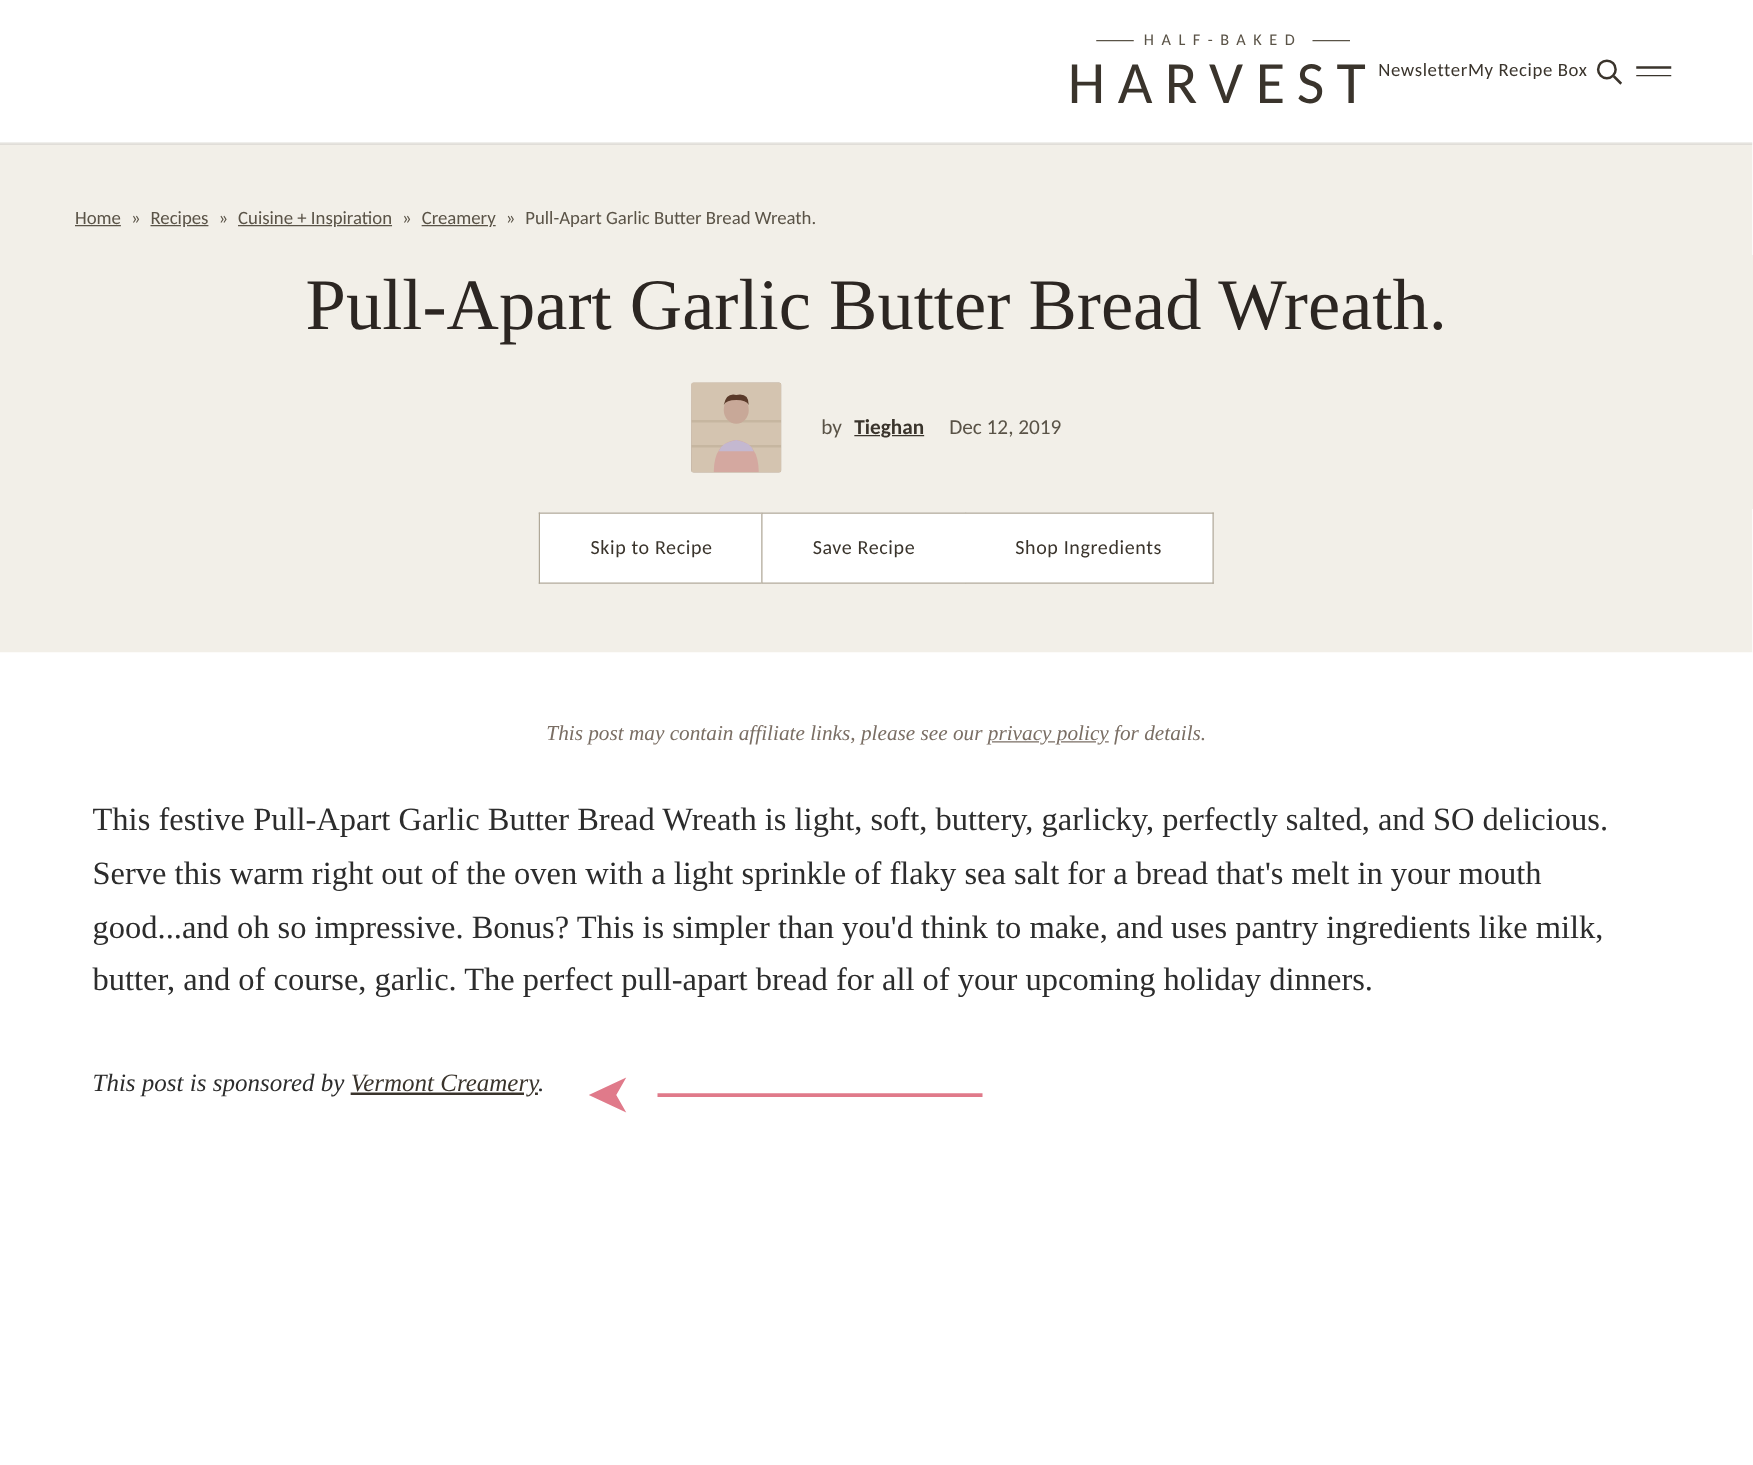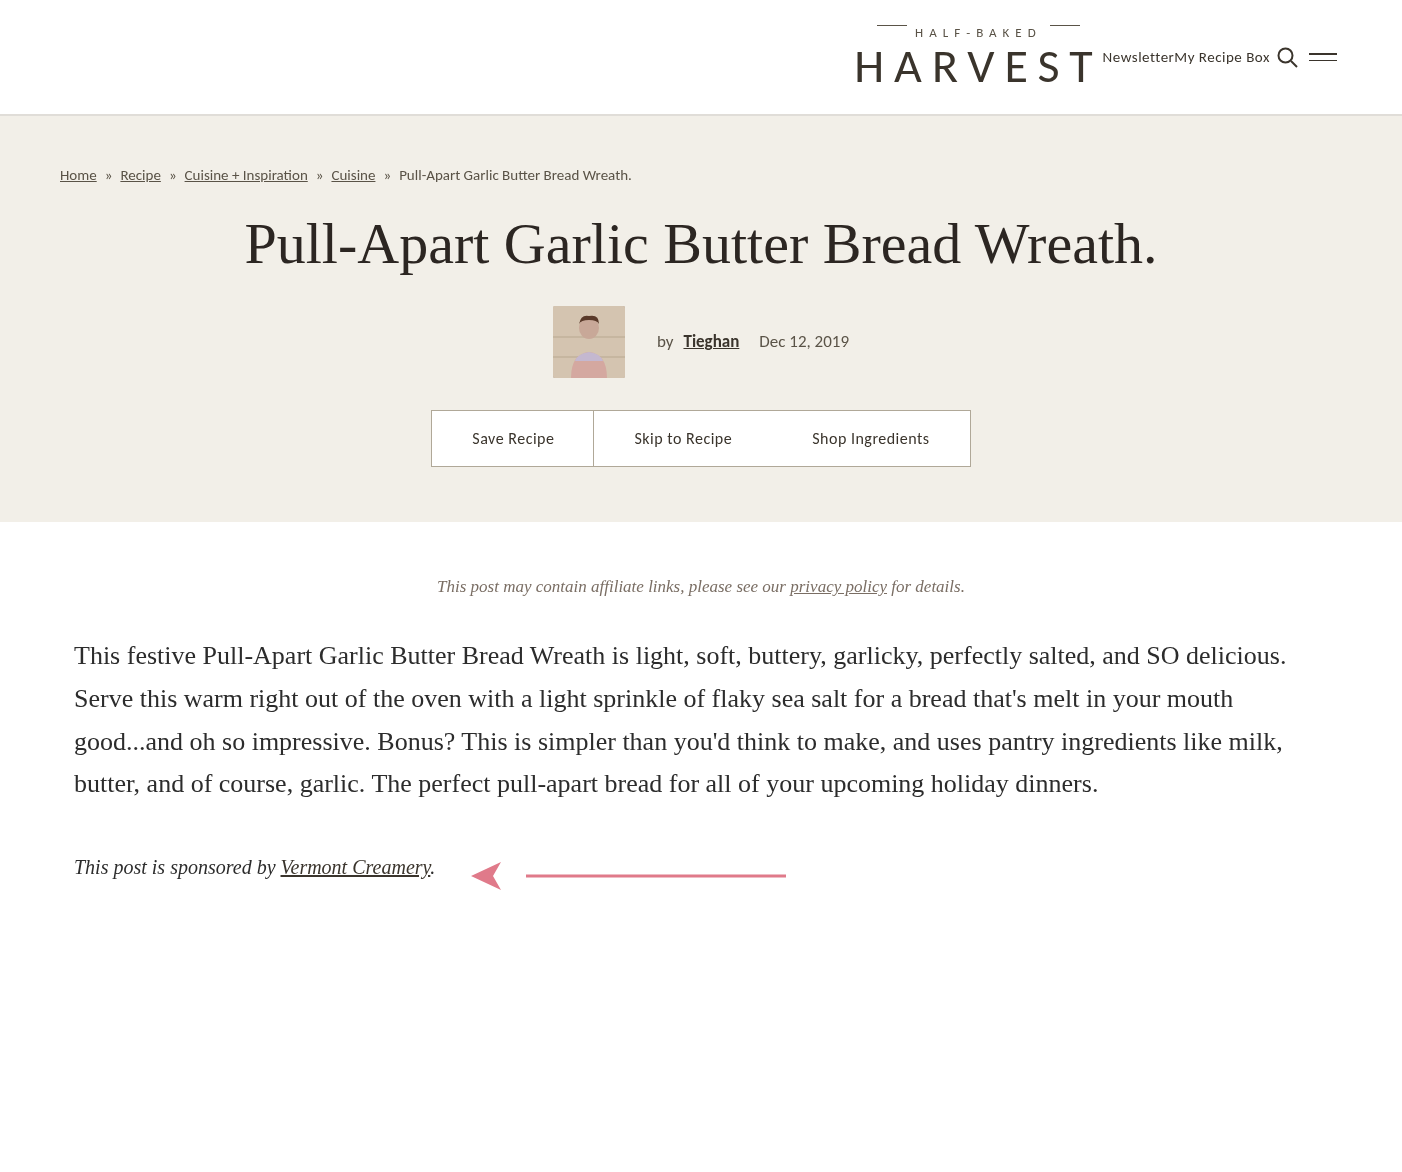--- a/index.html
+++ b/index.html
@@ -36,21 +36,21 @@
       flex-direction: column;
       align-items: center;
     }
 
     .logo-top {
       font-family: 'Gill Sans', 'Gill Sans MT', Calibri, sans-serif;
       font-size: 13px;
       letter-spacing: 6px;
       color: #5a5347;
       display: flex;
-      align-items: flex-start;
+      align-items: center;
       gap: 8px;
       margin-bottom: 2px;
     }
 
     .logo-line {
       display: inline-block;
       width: 30px;
       height: 1px;
       background: #5a5347;
     }
@@ -331,25 +331,25 @@
   </nav>
 </header>
 
 <div class="header-divider"></div>
 
 <section class="hero-section">
 
   <nav class="breadcrumb">
     <a href="#">Home</a>
     <span>»</span>
-    <a href="#">Recipe</a>
+    <a href="#">Recipes</a>
     <span>»</span>
     <a href="#">Cuisine + Inspiration</a>
     <span>»</span>
-    <a href="#">Cuisine</a>
+    <a href="#">Creamery</a>
     <span>»</span>
     <span class="breadcrumb-current">Pull-Apart Garlic Butter Bread Wreath.</span>
   </nav>
 
   <h1 class="page-title">Pull-Apart Garlic Butter Bread Wreath.</h1>
 
   <div class="author-row">
     <div class="author-avatar">
       <div class="avatar-placeholder">
         <svg width="72" height="72" viewBox="0 0 72 72">
@@ -368,22 +368,22 @@
       </div>
     </div>
     <div class="author-meta">
       <span class="author-by">by</span>
       <span class="author-name">Tieghan</span>
       <span class="author-date">Dec 12, 2019</span>
     </div>
   </div>
 
   <div class="action-buttons">
+    <button class="action-btn">Skip to Recipe</button>
     <button class="action-btn">Save Recipe</button>
-    <button class="action-btn">Skip to Recipe</button>
     <button class="action-btn">Shop Ingredients</button>
   </div>
 
 </section>
 
 <main class="content-section">
 
   <p class="affiliate-notice">
     <em>
       <span>This post may contain affiliate links, please see our</span>

